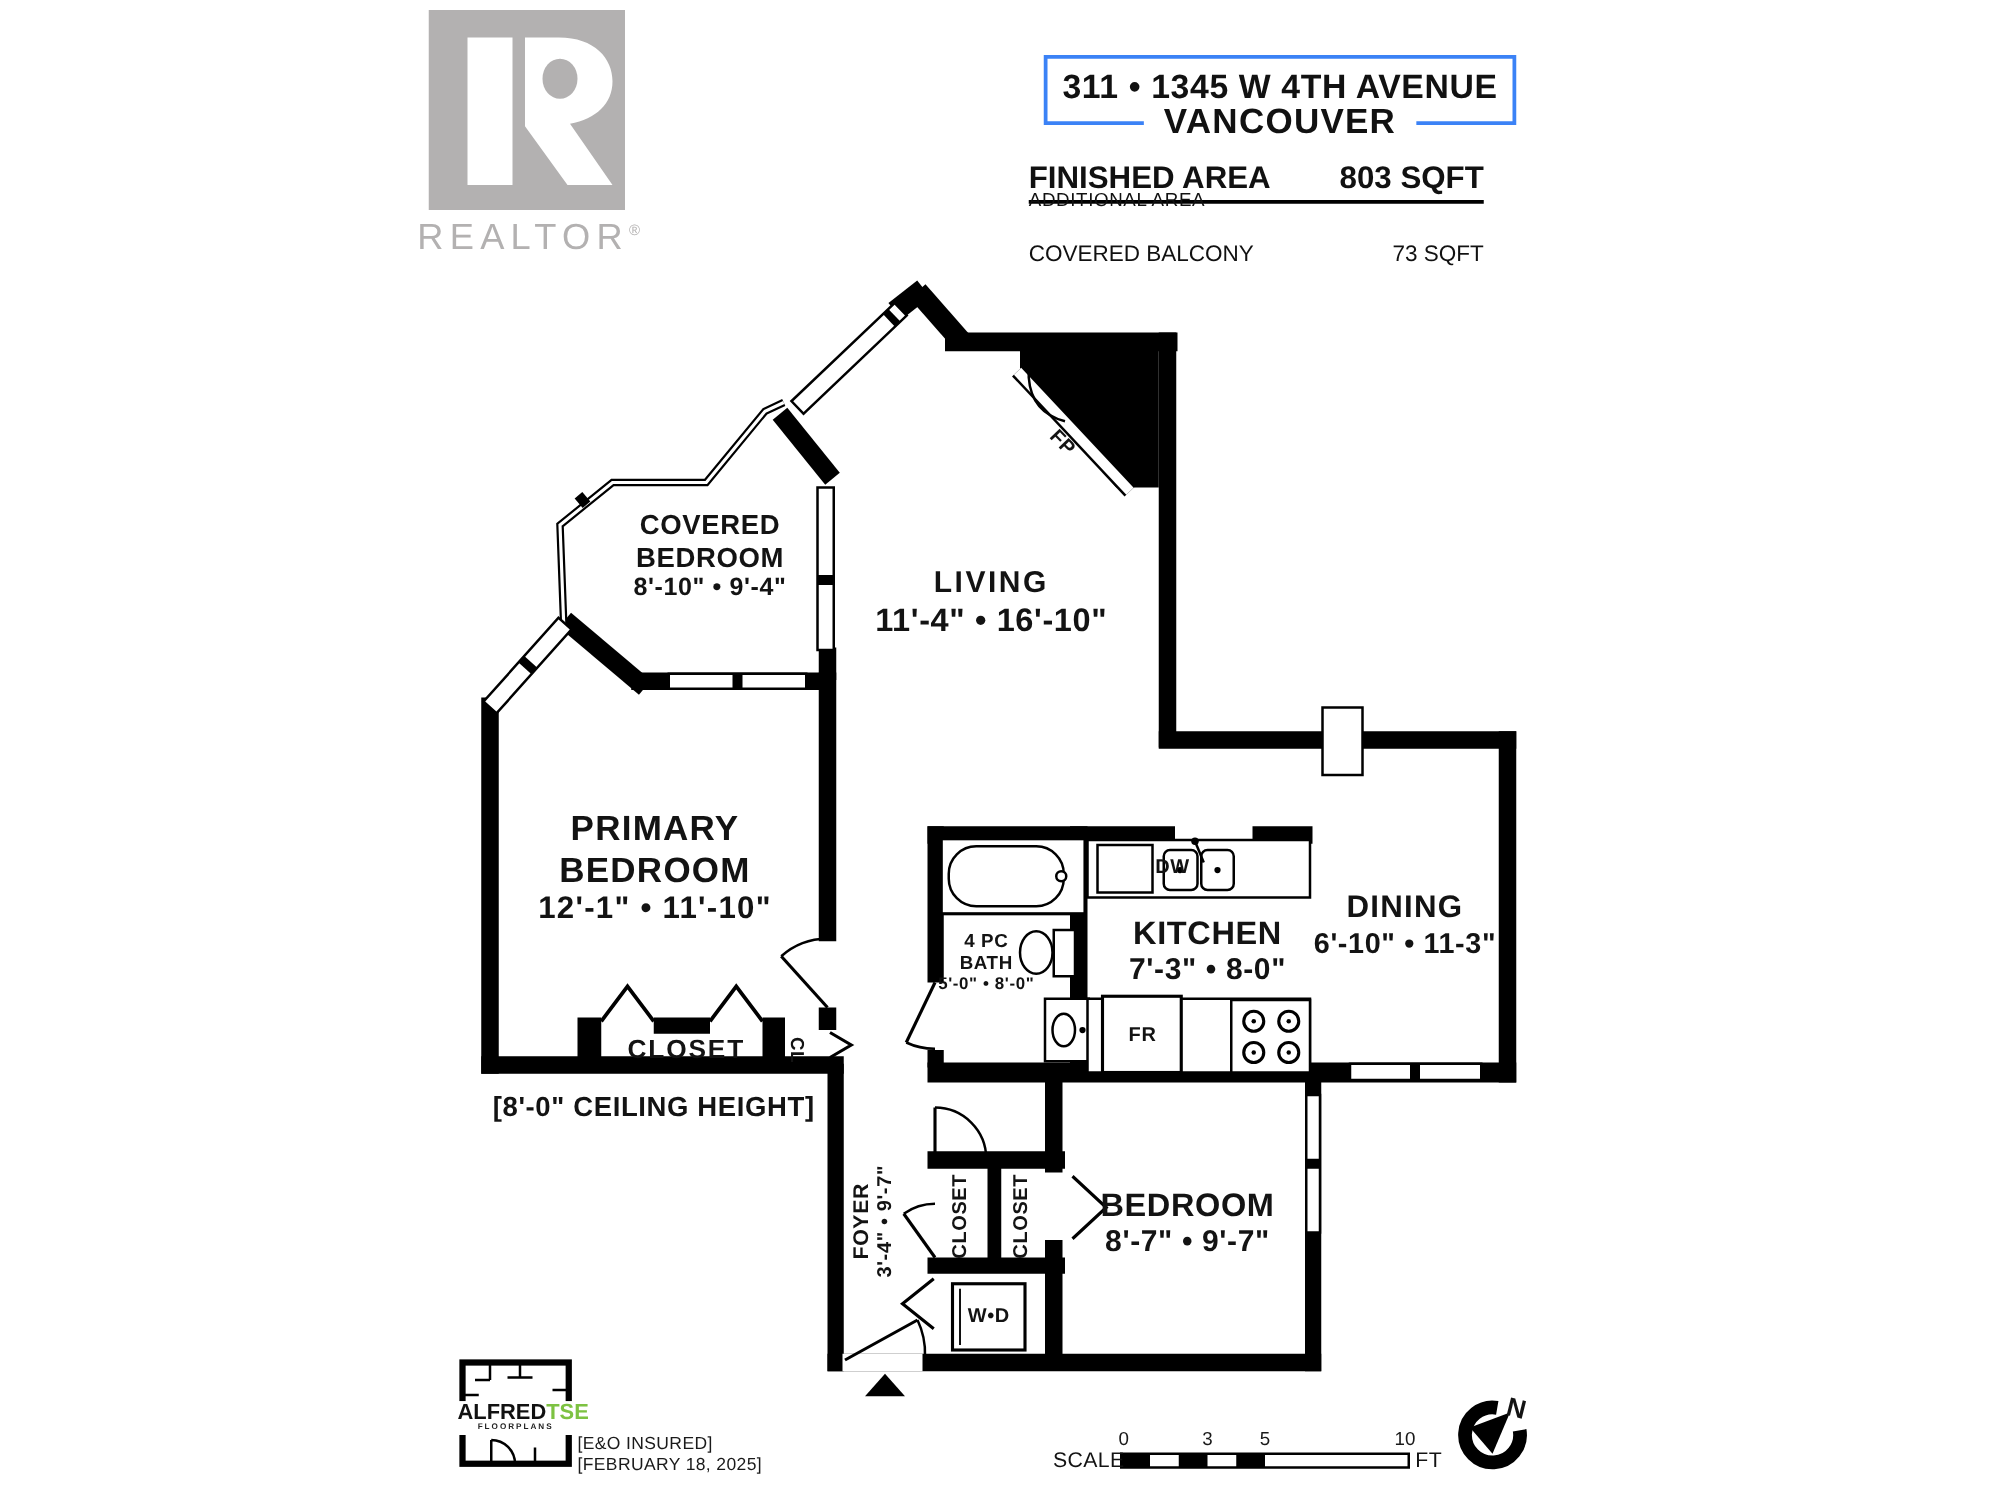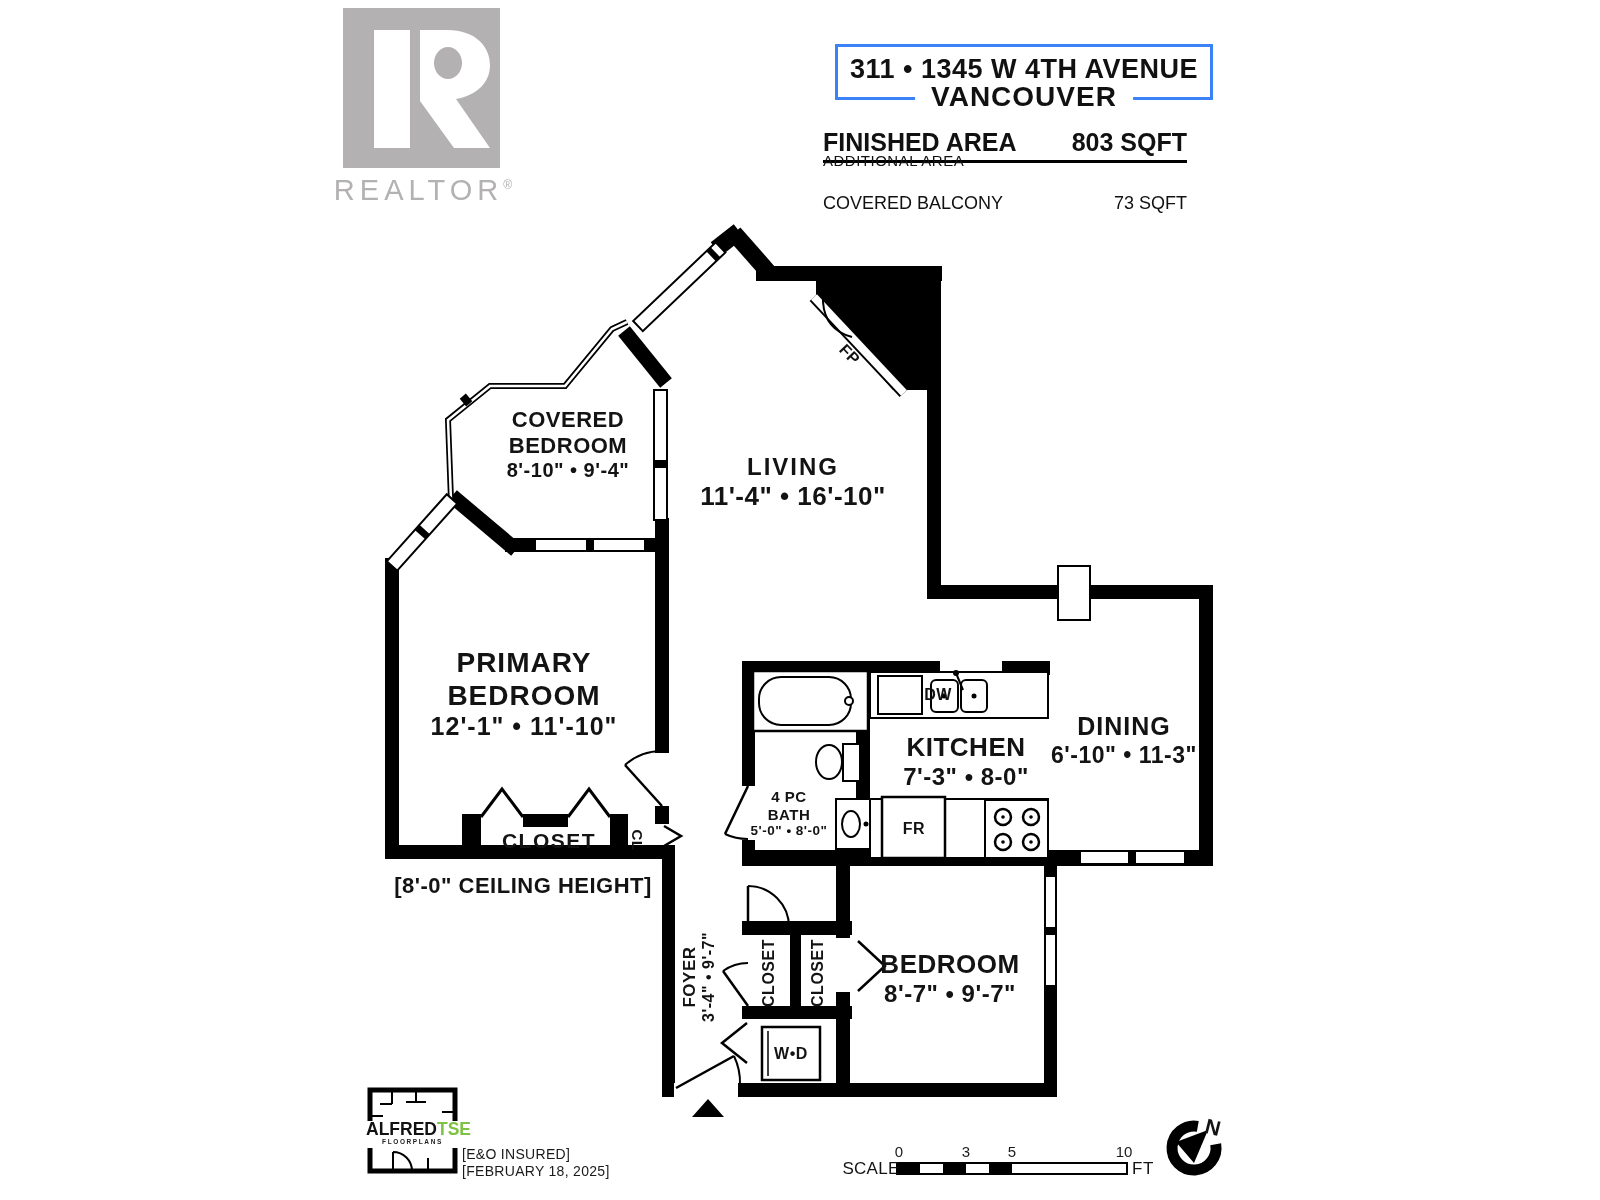--- a/index.html
+++ b/index.html
@@ -249,21 +249,21 @@
   <div class="lbl" style="left:524px;top:694px;">
     <div class="t28">PRIMARY</div>
     <div class="t28">BEDROOM</div>
     <div class="t25">12'-1" • 11'-10"</div>
   </div>
 
   <div class="lbl t21" style="left:549px;top:841px;">CLOSET</div>
   <div class="lbl rot-cw t15" style="left:637px;top:840px;">CL</div>
   <div class="lbl t22" style="left:523px;top:886px;">[8'-0" CEILING HEIGHT]</div>
 
-  <div class="lbl" style="left:789px;top:770px;margin-top:44px;">
+  <div class="lbl" style="left:789px;top:770px;">
     <div class="t15">4 PC</div>
     <div class="t15">BATH</div>
     <div class="t13">5'-0" • 8'-0"</div>
   </div>
 
   <div class="lbl" style="left:966px;top:761px;">
     <div class="t26">KITCHEN</div>
     <div class="t24">7'-3" • 8-0"</div>
   </div>
 

